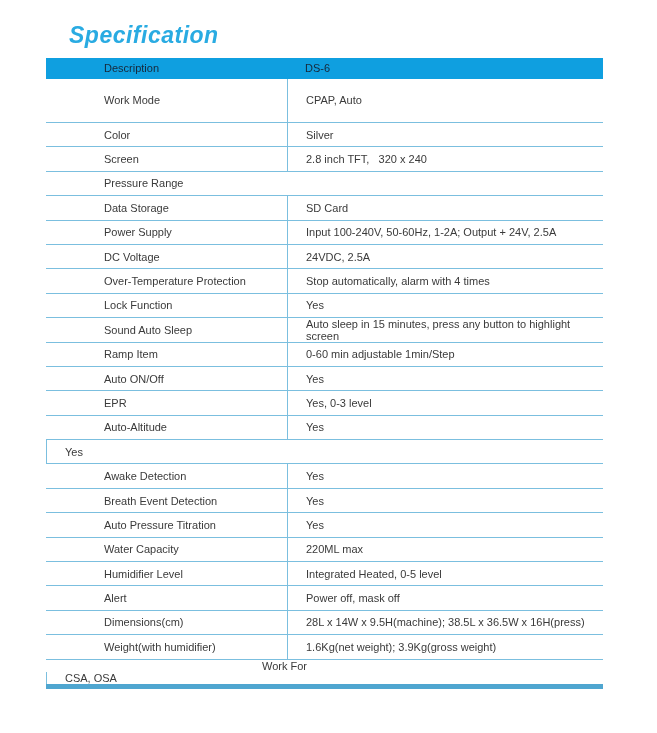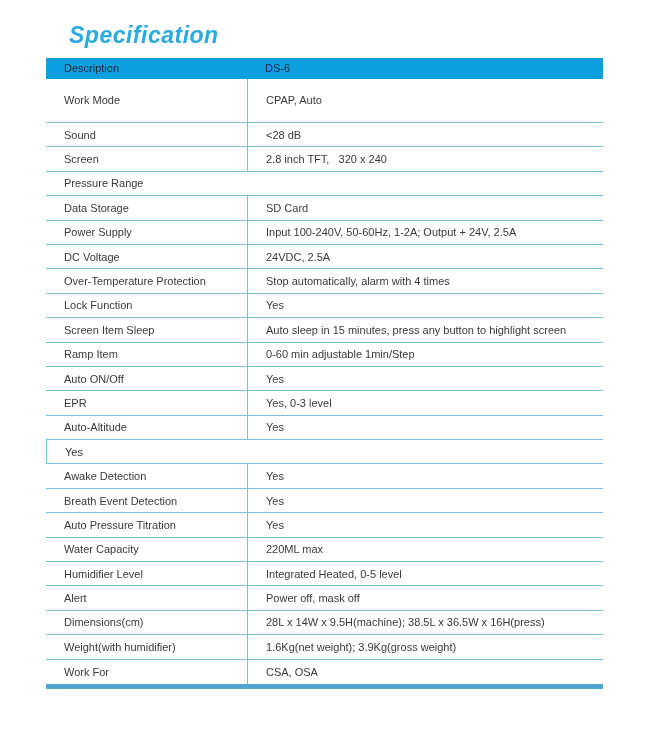--- a/index.html
+++ b/index.html
@@ -46,34 +46,35 @@
   }
   .cell {
     white-space: pre-wrap;
     line-height: 1.1;
   }
   .c1 {
     width: 201px;
     flex: none;
     padding-left: 18px;
     padding-right: 6px;
+    margin-left: 40px;
   }
   .c2 {
     flex: 1;
     padding-left: 18px;
     padding-right: 6px;
   }
   .table-body .row {
     display: flex;
     align-items: center;
     height: 24.4px;
     border-bottom: 1px solid var(--divider);
   }
   .table-body .row:first-child { height: 44px; }
-  .table-body .row:last-child { border-bottom: none; }
+  .table-body .row:last-child { border-bottom: none; flex-direction: column; }
   .table-body .row .c2 {
     border-left: 1px solid var(--divider);
     align-self: stretch;
     display: flex;
     align-items: center;
   }
   .bottom-bar {
     height: 5px;
     background: var(--bottom-bar);
   }
@@ -87,25 +88,25 @@
   <div class="header-row">
     <div class="cell c1">Description</div>
     <div class="cell c2">DS-6</div>
   </div>
   <div class="table-body">
   <div class="row">
     <div class="cell c1">Work Mode</div>
     <div class="cell c2">CPAP, Auto</div>
   </div>
 
-
-  <div class="row">
-    <div class="cell c1">Sound</div>
-    <div class="cell c2">&lt;28 dB</div>
-  </div>
+  <div class="row">
+    <div class="cell c1">Color</div>
+    <div class="cell c2">Silver</div>
+  </div>
+
 
   <div class="row">
     <div class="cell c1">Screen</div>
     <div class="cell c2">2.8 inch TFT,   320 x 240</div>
   </div>
 
   <div class="row">
     <div class="cell c1">Pressure Range</div>
   </div>
 
@@ -128,21 +129,21 @@
     <div class="cell c1">Over-Temperature Protection</div>
     <div class="cell c2">Stop automatically, alarm with 4 times</div>
   </div>
 
   <div class="row">
     <div class="cell c1">Lock Function</div>
     <div class="cell c2">Yes</div>
   </div>
 
   <div class="row">
-    <div class="cell c1">Screen Item Sleep</div>
+    <div class="cell c1">Sound Auto Sleep</div>
     <div class="cell c2">Auto sleep in 15 minutes, press any button to highlight screen</div>
   </div>
 
   <div class="row">
     <div class="cell c1">Ramp Item</div>
     <div class="cell c2">0-60 min adjustable 1min/Step</div>
   </div>
 
   <div class="row">
     <div class="cell c1">Auto ON/Off</div>

